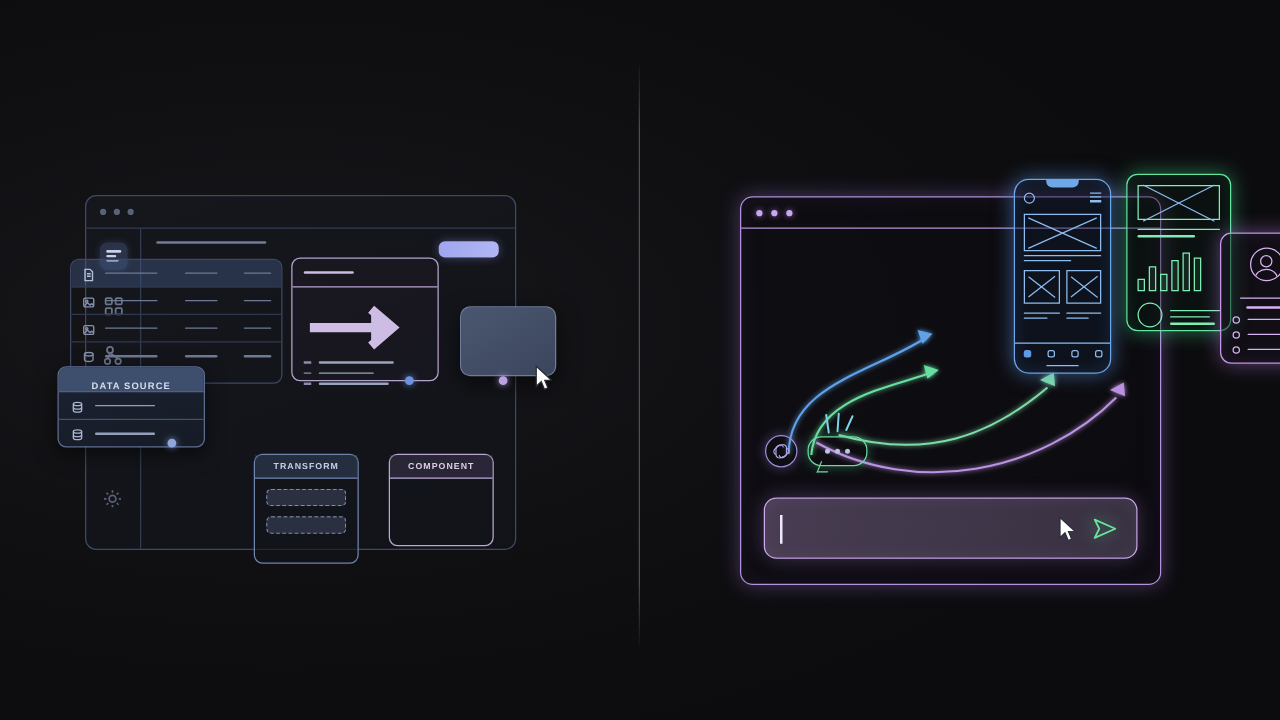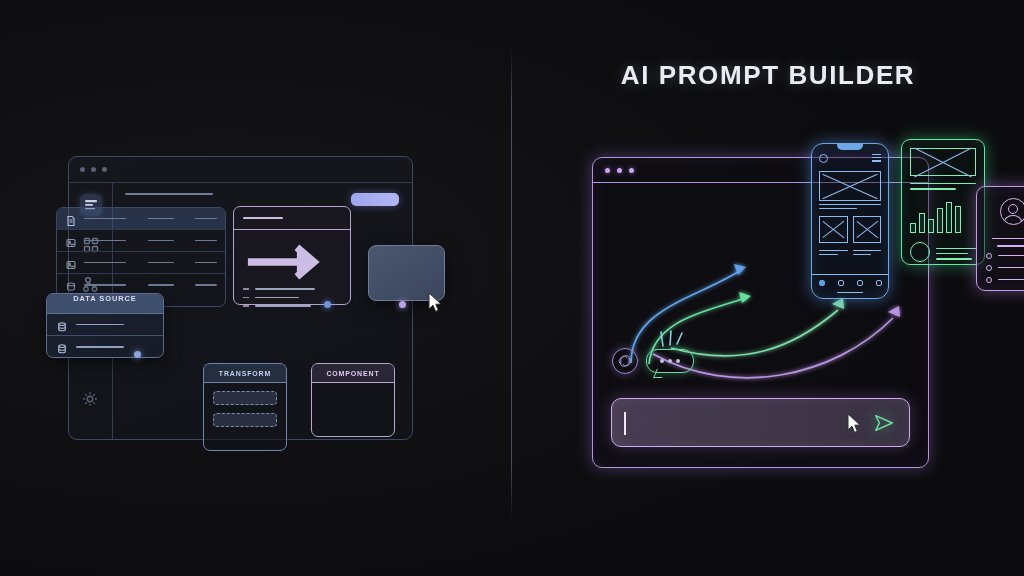--- a/index.html
+++ b/index.html
@@ -101,21 +101,21 @@
   .cursor { position:absolute; width:16px; height:21px; }
 
   
   .ds-card {
     position:absolute; left:46px; top:293px; width:118px; height:65px;
     border:1px solid #5d6e92; border-radius:7px;
     background:linear-gradient(165deg,#1b2231,#161b26);
     box-shadow:0 5px 16px rgba(0,0,0,.5);
   }
   .ds-head {
-    height:20px; background:#3e4e6d; display:flex; align-items:flex-start; justify-content:center;
+    height:20px; background:#3e4e6d; display:flex; align-items:flex-end; justify-content:center;
     border-bottom:1px solid #5d6e92; border-radius:6px 6px 0 0;
   }
   .ds-head span { font-size:7.5px; letter-spacing:.9px; color:#d7dded; font-weight:bold; }
   .ds-row { height:22px; display:flex; align-items:center; gap:8px; padding:0 9px;
             border-bottom:1px solid #41506c; }
   .ds-row:last-child { border-bottom:none; }
   .ds-row .ln { width:48px; height:1.5px; background:#93a0bc; border-radius:2px; }
 
   
   .node { position:absolute; border-radius:7px; background:rgba(18,20,27,.6); }
@@ -241,21 +241,20 @@
   .send-btn { position:absolute; right:12px; top:11px; width:26px; height:26px;
               display:flex; align-items:center; justify-content:center;
               filter:drop-shadow(0 0 7px rgba(90,225,150,.65)); }
   .prompt-cursor { position:absolute; right:46px; top:14px; width:16px; height:21px; }
 </style>
 </head>
 <body>
 
 <div class="stage">
 
-  <div class="title" id="title-right">AI PROMPT BUILDER</div>
   <div class="divider"></div>
 
   <div id="manual-panel">
 
     <svg width="512" height="576" style="position:absolute;left:0;top:0;pointer-events:none">
       <g stroke="#c9cfdc" stroke-width="1.6" fill="none" stroke-dasharray="4 4" opacity=".82">
         <path d="M137,354 C150,382 175,394 196,396"></path>
         <path d="M327,305 C331,327 253,330 245,355"></path>
         <path d="M402,305 C408,330 355,333 352,355"></path>
       </g>

